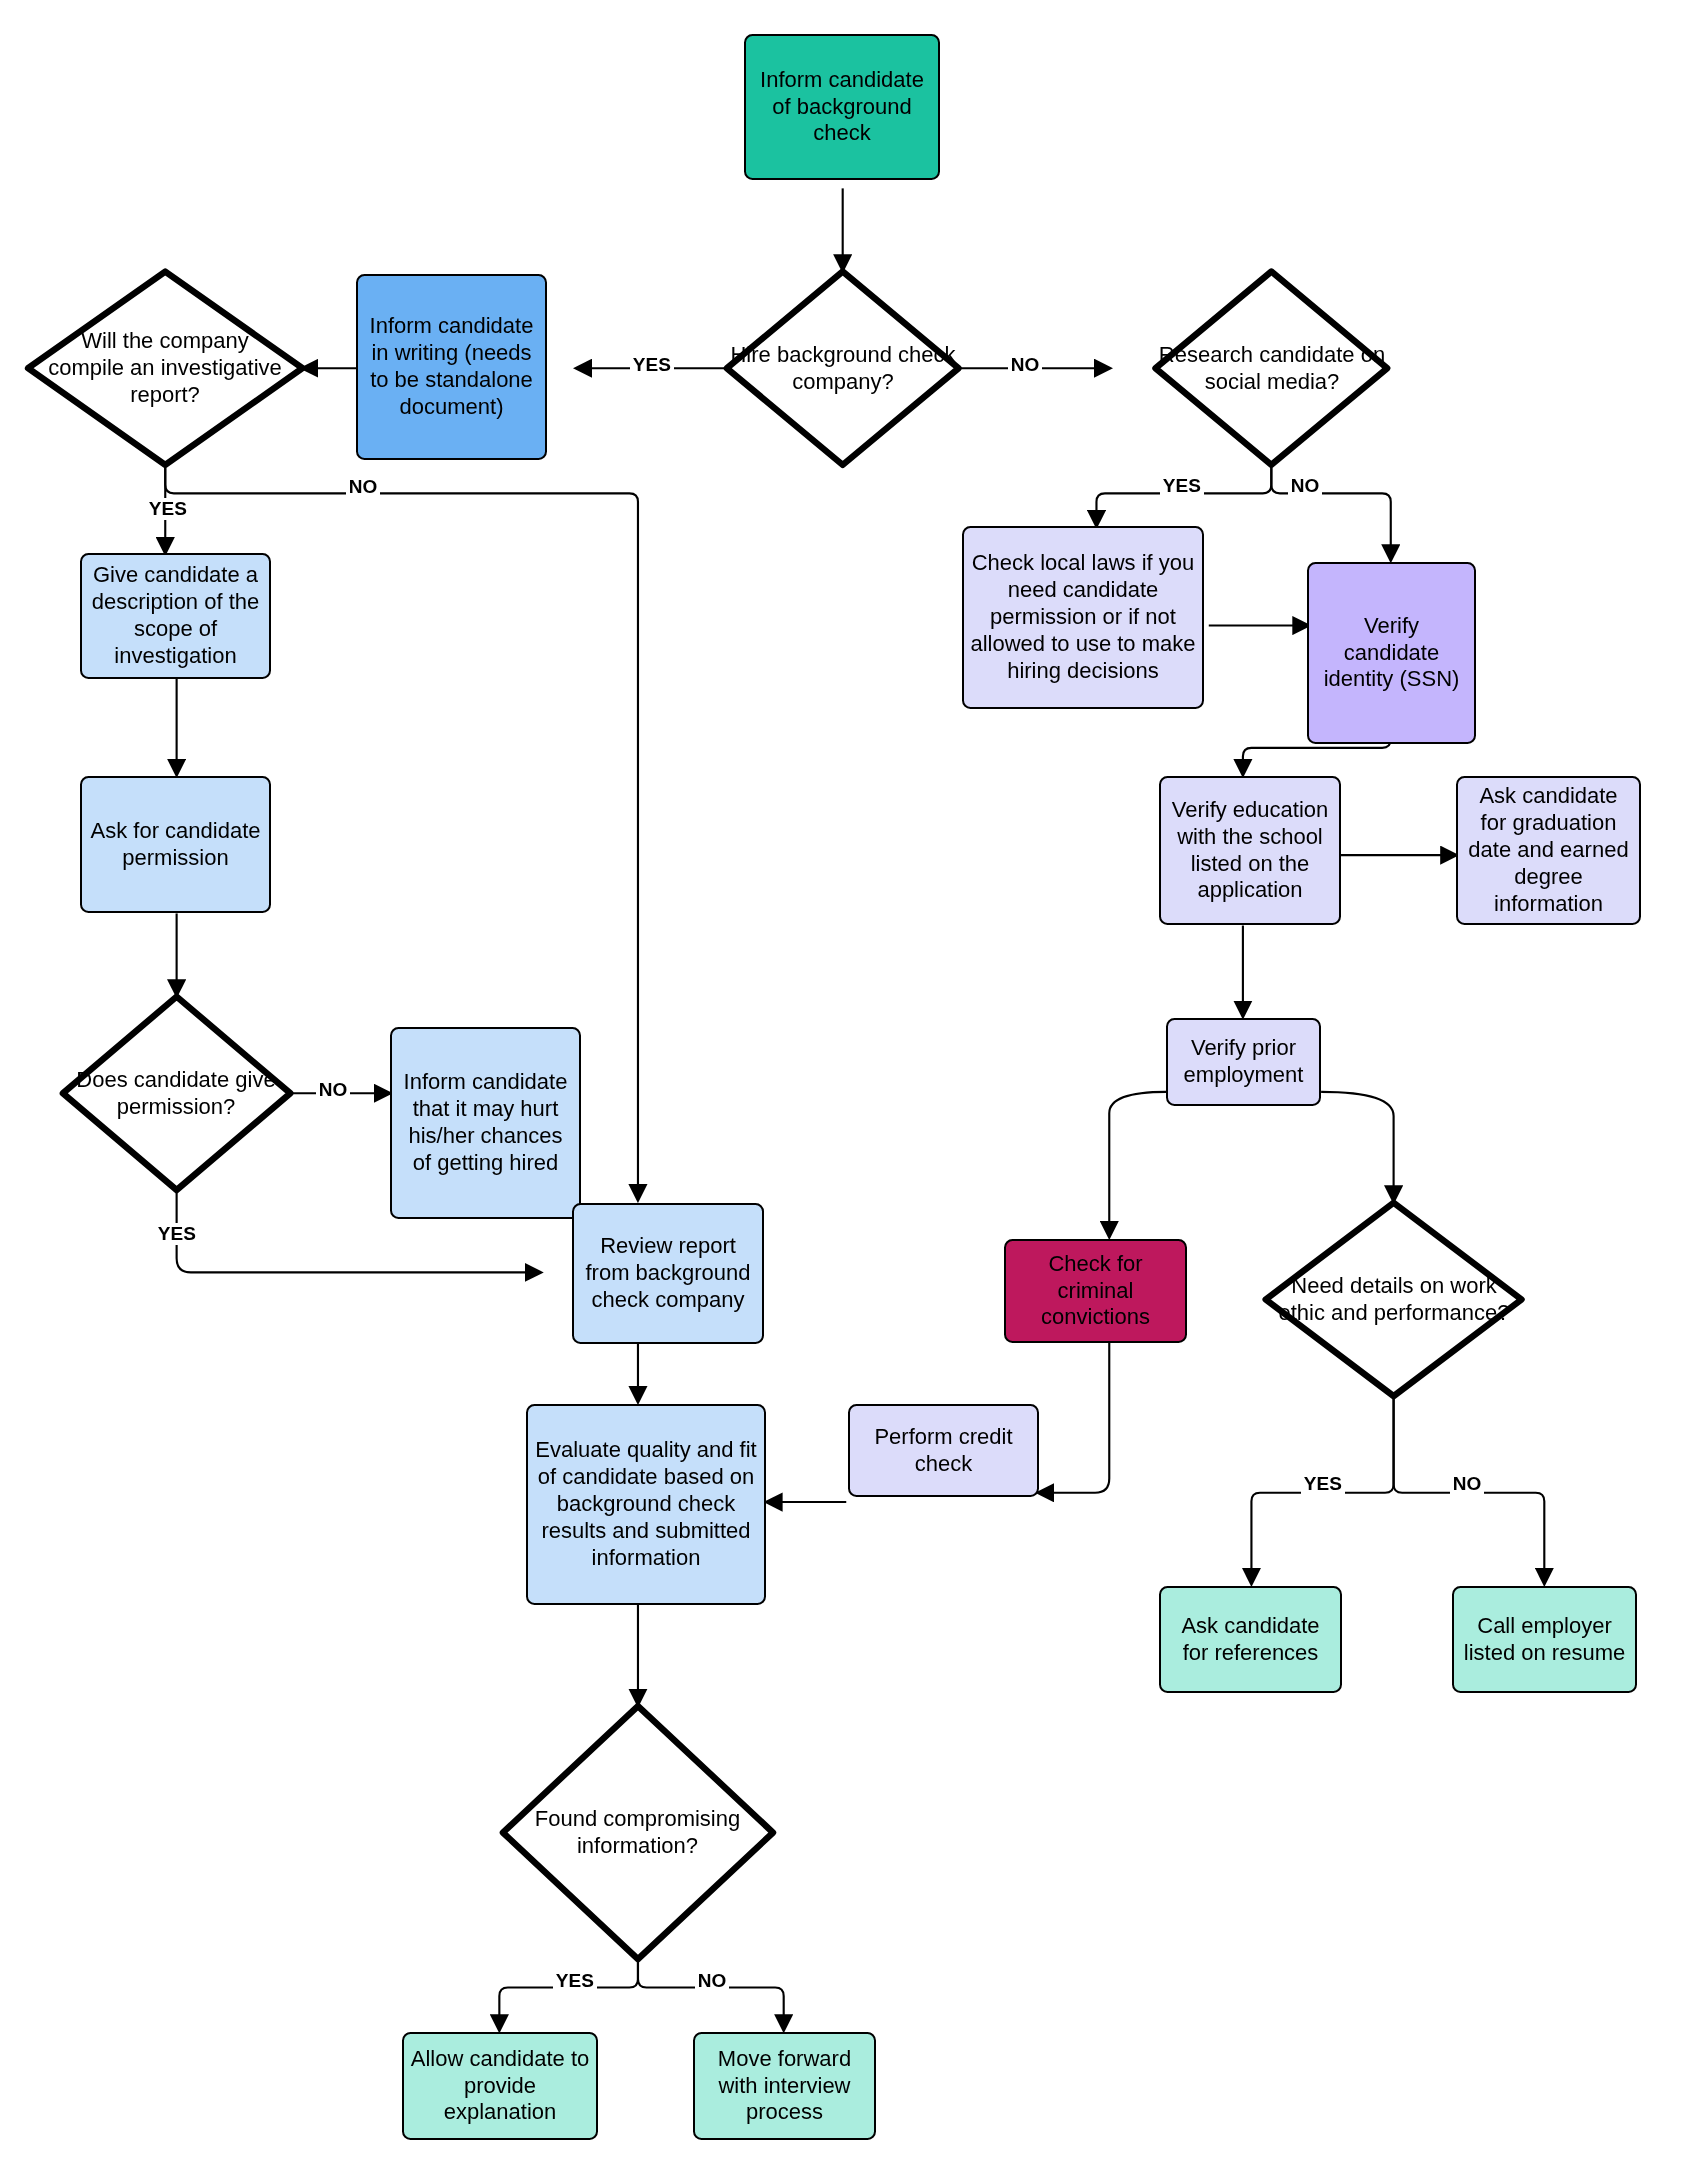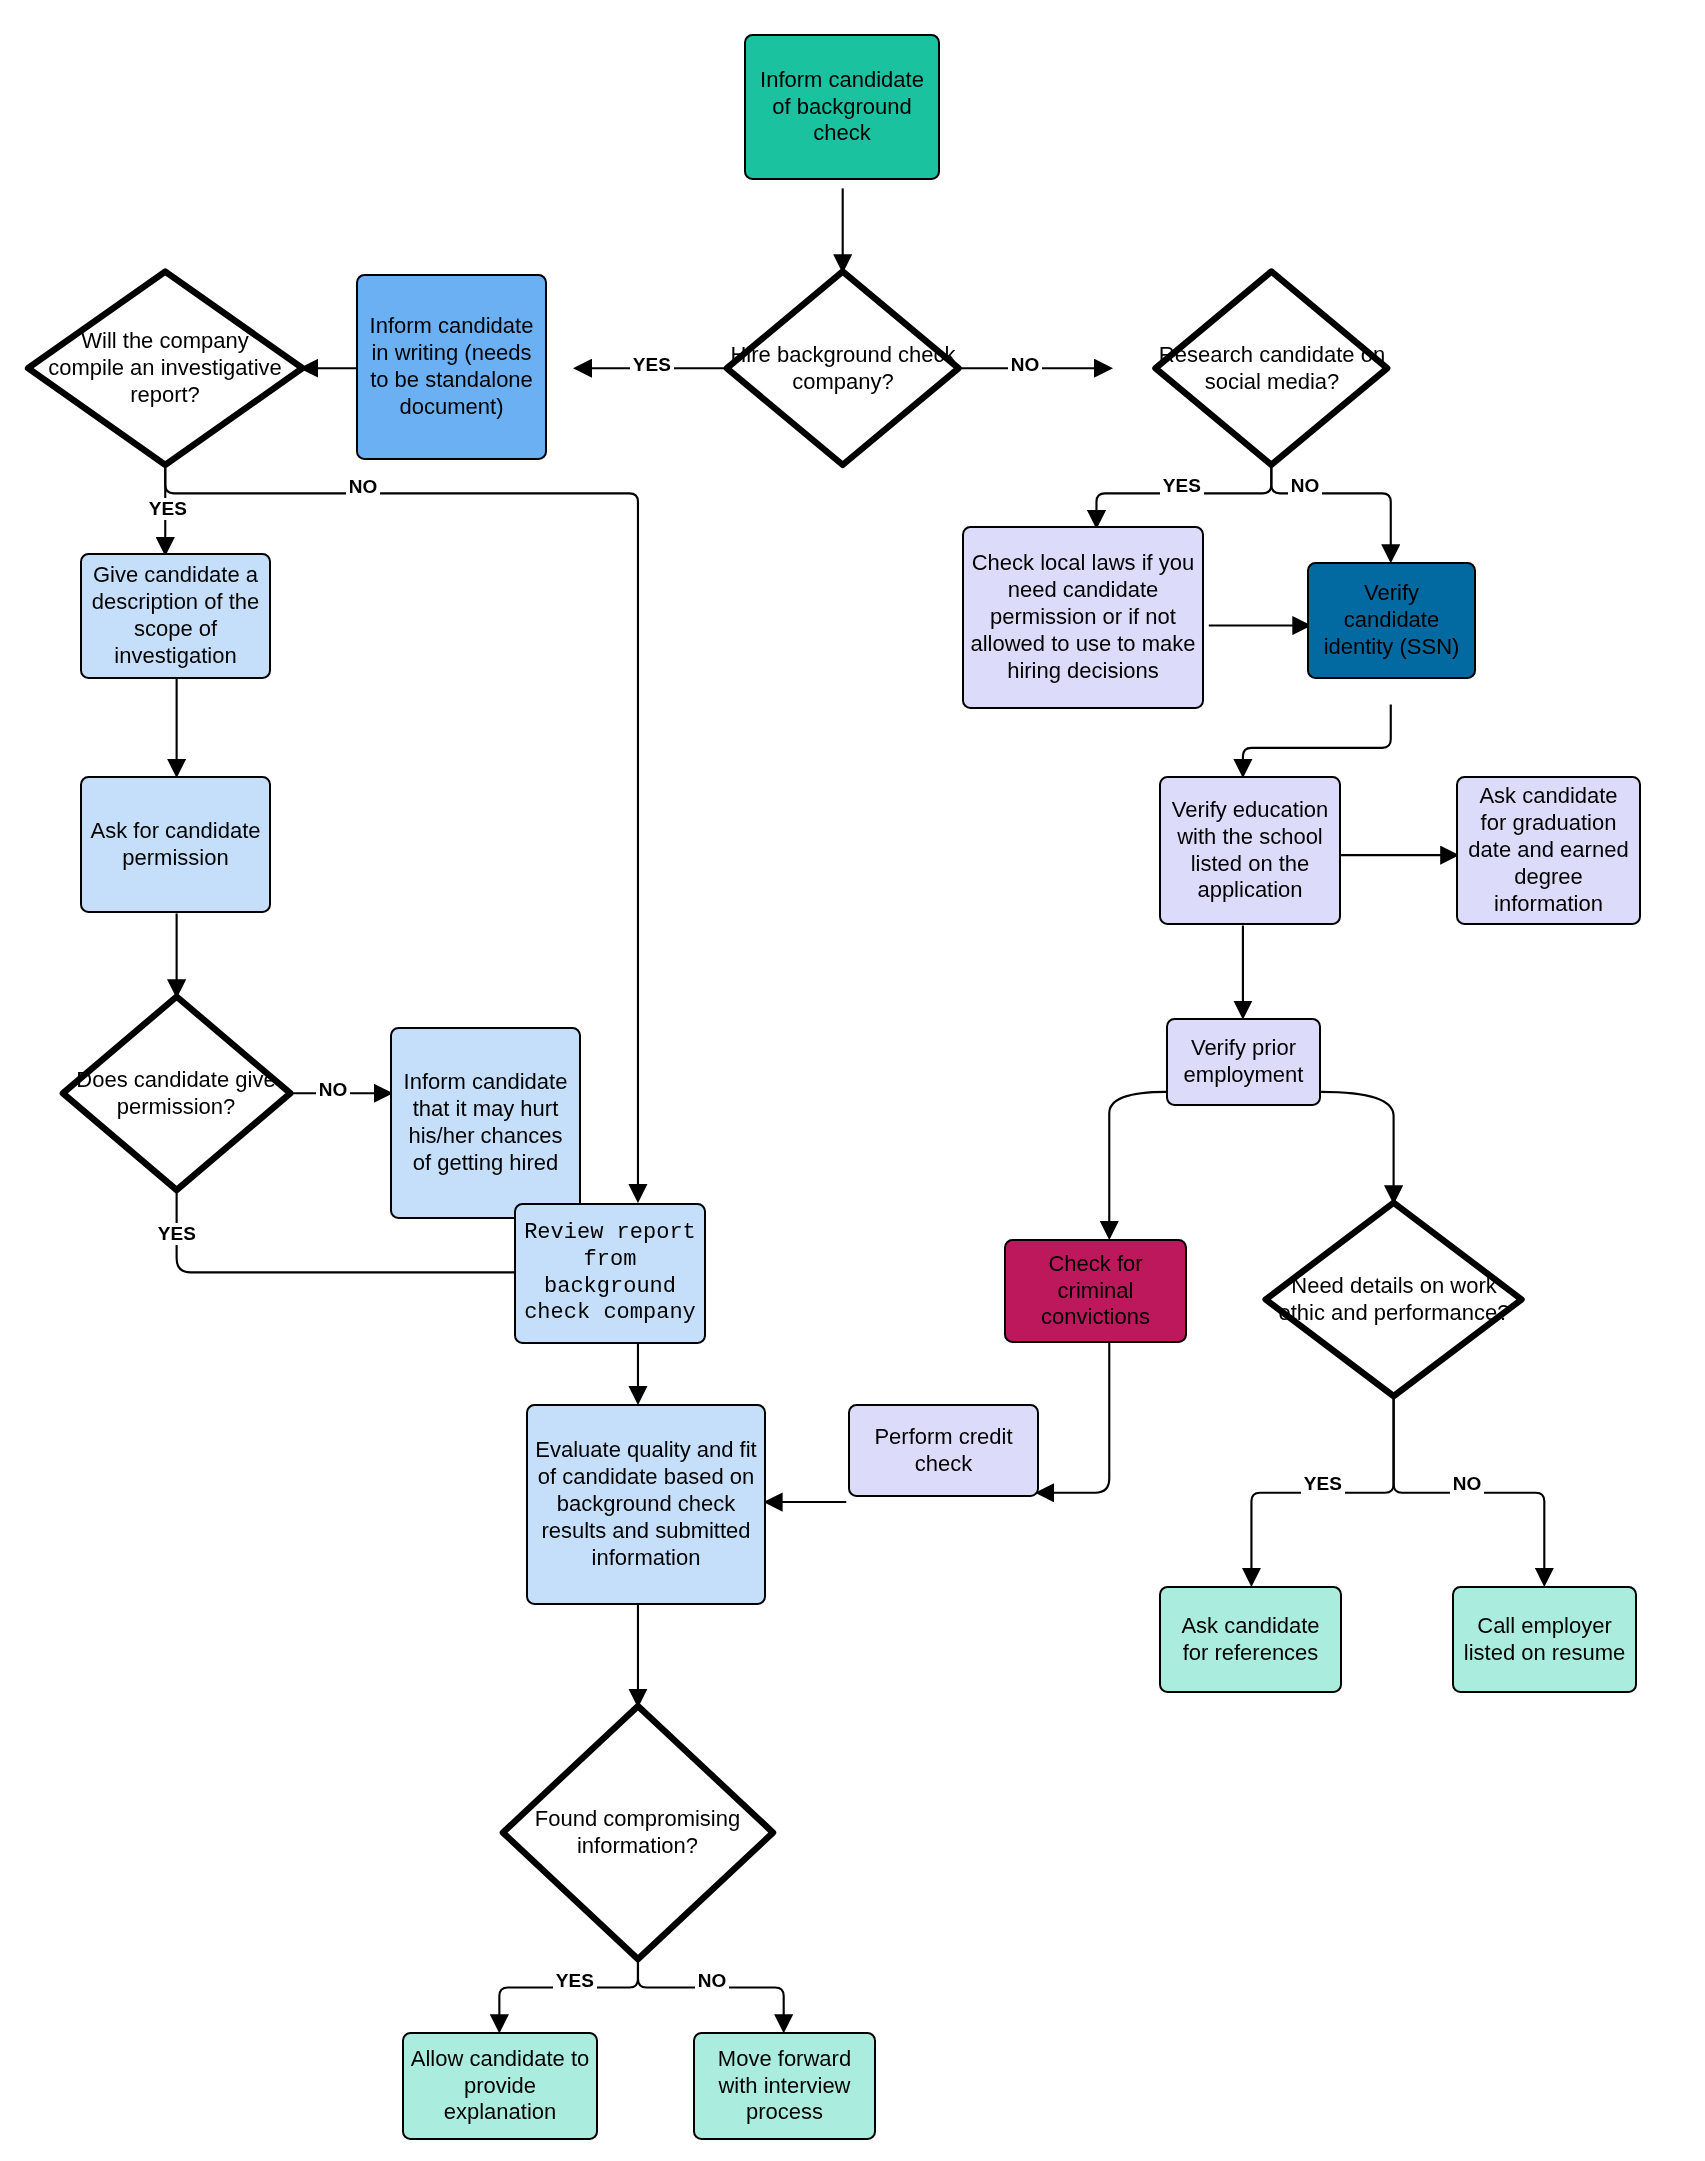--- a/index.html
+++ b/index.html
@@ -97,35 +97,35 @@
 
     <polygon points="897,2400 1087,2578 897,2756 707,2578" fill="#ffffff" stroke="#000000" stroke-width="9" stroke-linejoin="round"></polygon>
   </svg>
 
   <div class="node-box" style="left:744px;top:34px;width:196px;height:146px;background:#1bc2a0;">Inform candidate of background check</div>
 
   <div class="node-box" style="left:356px;top:274px;width:191px;height:186px;background:#6ab0f3;">Inform candidate in writing (needs to be standalone document)</div>
 
   <div class="node-box" style="left:962px;top:526px;width:242px;height:183px;background:#dcdcfa;">Check local laws if you need candidate permission or if not allowed to use to make hiring decisions</div>
 
-  <div class="node-box" style="left:1307px;top:562px;width:169px;height:117px;background:#0369a1;">Verify candidate identity (SSN)</div>
+  <div class="node-box" style="left:1307px;top:562px;width:169px;height:182px;background:#c4b5fd;">Verify candidate identity (SSN)</div>
 
   <div class="node-box" style="left:80px;top:553px;width:191px;height:126px;background:#c5dffa;">Give candidate a description of the scope of investigation</div>
 
   <div class="node-box" style="left:80px;top:776px;width:191px;height:137px;background:#c5dffa;">Ask for candidate permission</div>
 
   <div class="node-box" style="left:1159px;top:776px;width:182px;height:149px;background:#dcdcfa;">Verify education with the school listed on the application</div>
 
   <div class="node-box" style="left:1456px;top:776px;width:185px;height:149px;background:#dcdcfa;">Ask candidate for graduation date and earned degree information</div>
 
   <div class="node-box" style="left:390px;top:995px;width:191px;height:192px;background:#c5dffa;margin-top:32px;">Inform candidate that it may hurt his/her chances of getting hired</div>
 
   <div class="node-box" style="left:1166px;top:1018px;width:155px;height:88px;background:#dcdcfa;">Verify prior employment</div>
 
-  <div class="node-box" style="left:514px;top:1203px;width:192px;height:141px;background:#c5dffa;font-family:Liberation Mono, monospace;">Review report from background check company</div>
+  <div class="node-box" style="left:572px;top:1203px;width:192px;height:141px;background:#c5dffa;">Review report from background check company</div>
 
   <div class="node-box" style="left:1004px;top:1239px;width:183px;height:104px;background:#be185d;">Check for criminal convictions</div>
 
   <div class="node-box" style="left:526px;top:1404px;width:240px;height:201px;background:#c5dffa;">Evaluate quality and fit of candidate based on background check results and submitted information</div>
 
   <div class="node-box" style="left:848px;top:1404px;width:191px;height:93px;background:#dcdcfa;">Perform credit check</div>
 
   <div class="node-box" style="left:1159px;top:1586px;width:183px;height:107px;background:#aaedde;">Ask candidate for references</div>
 
   <div class="node-box" style="left:1452px;top:1586px;width:185px;height:107px;background:#aaedde;">Call employer listed on resume</div>

